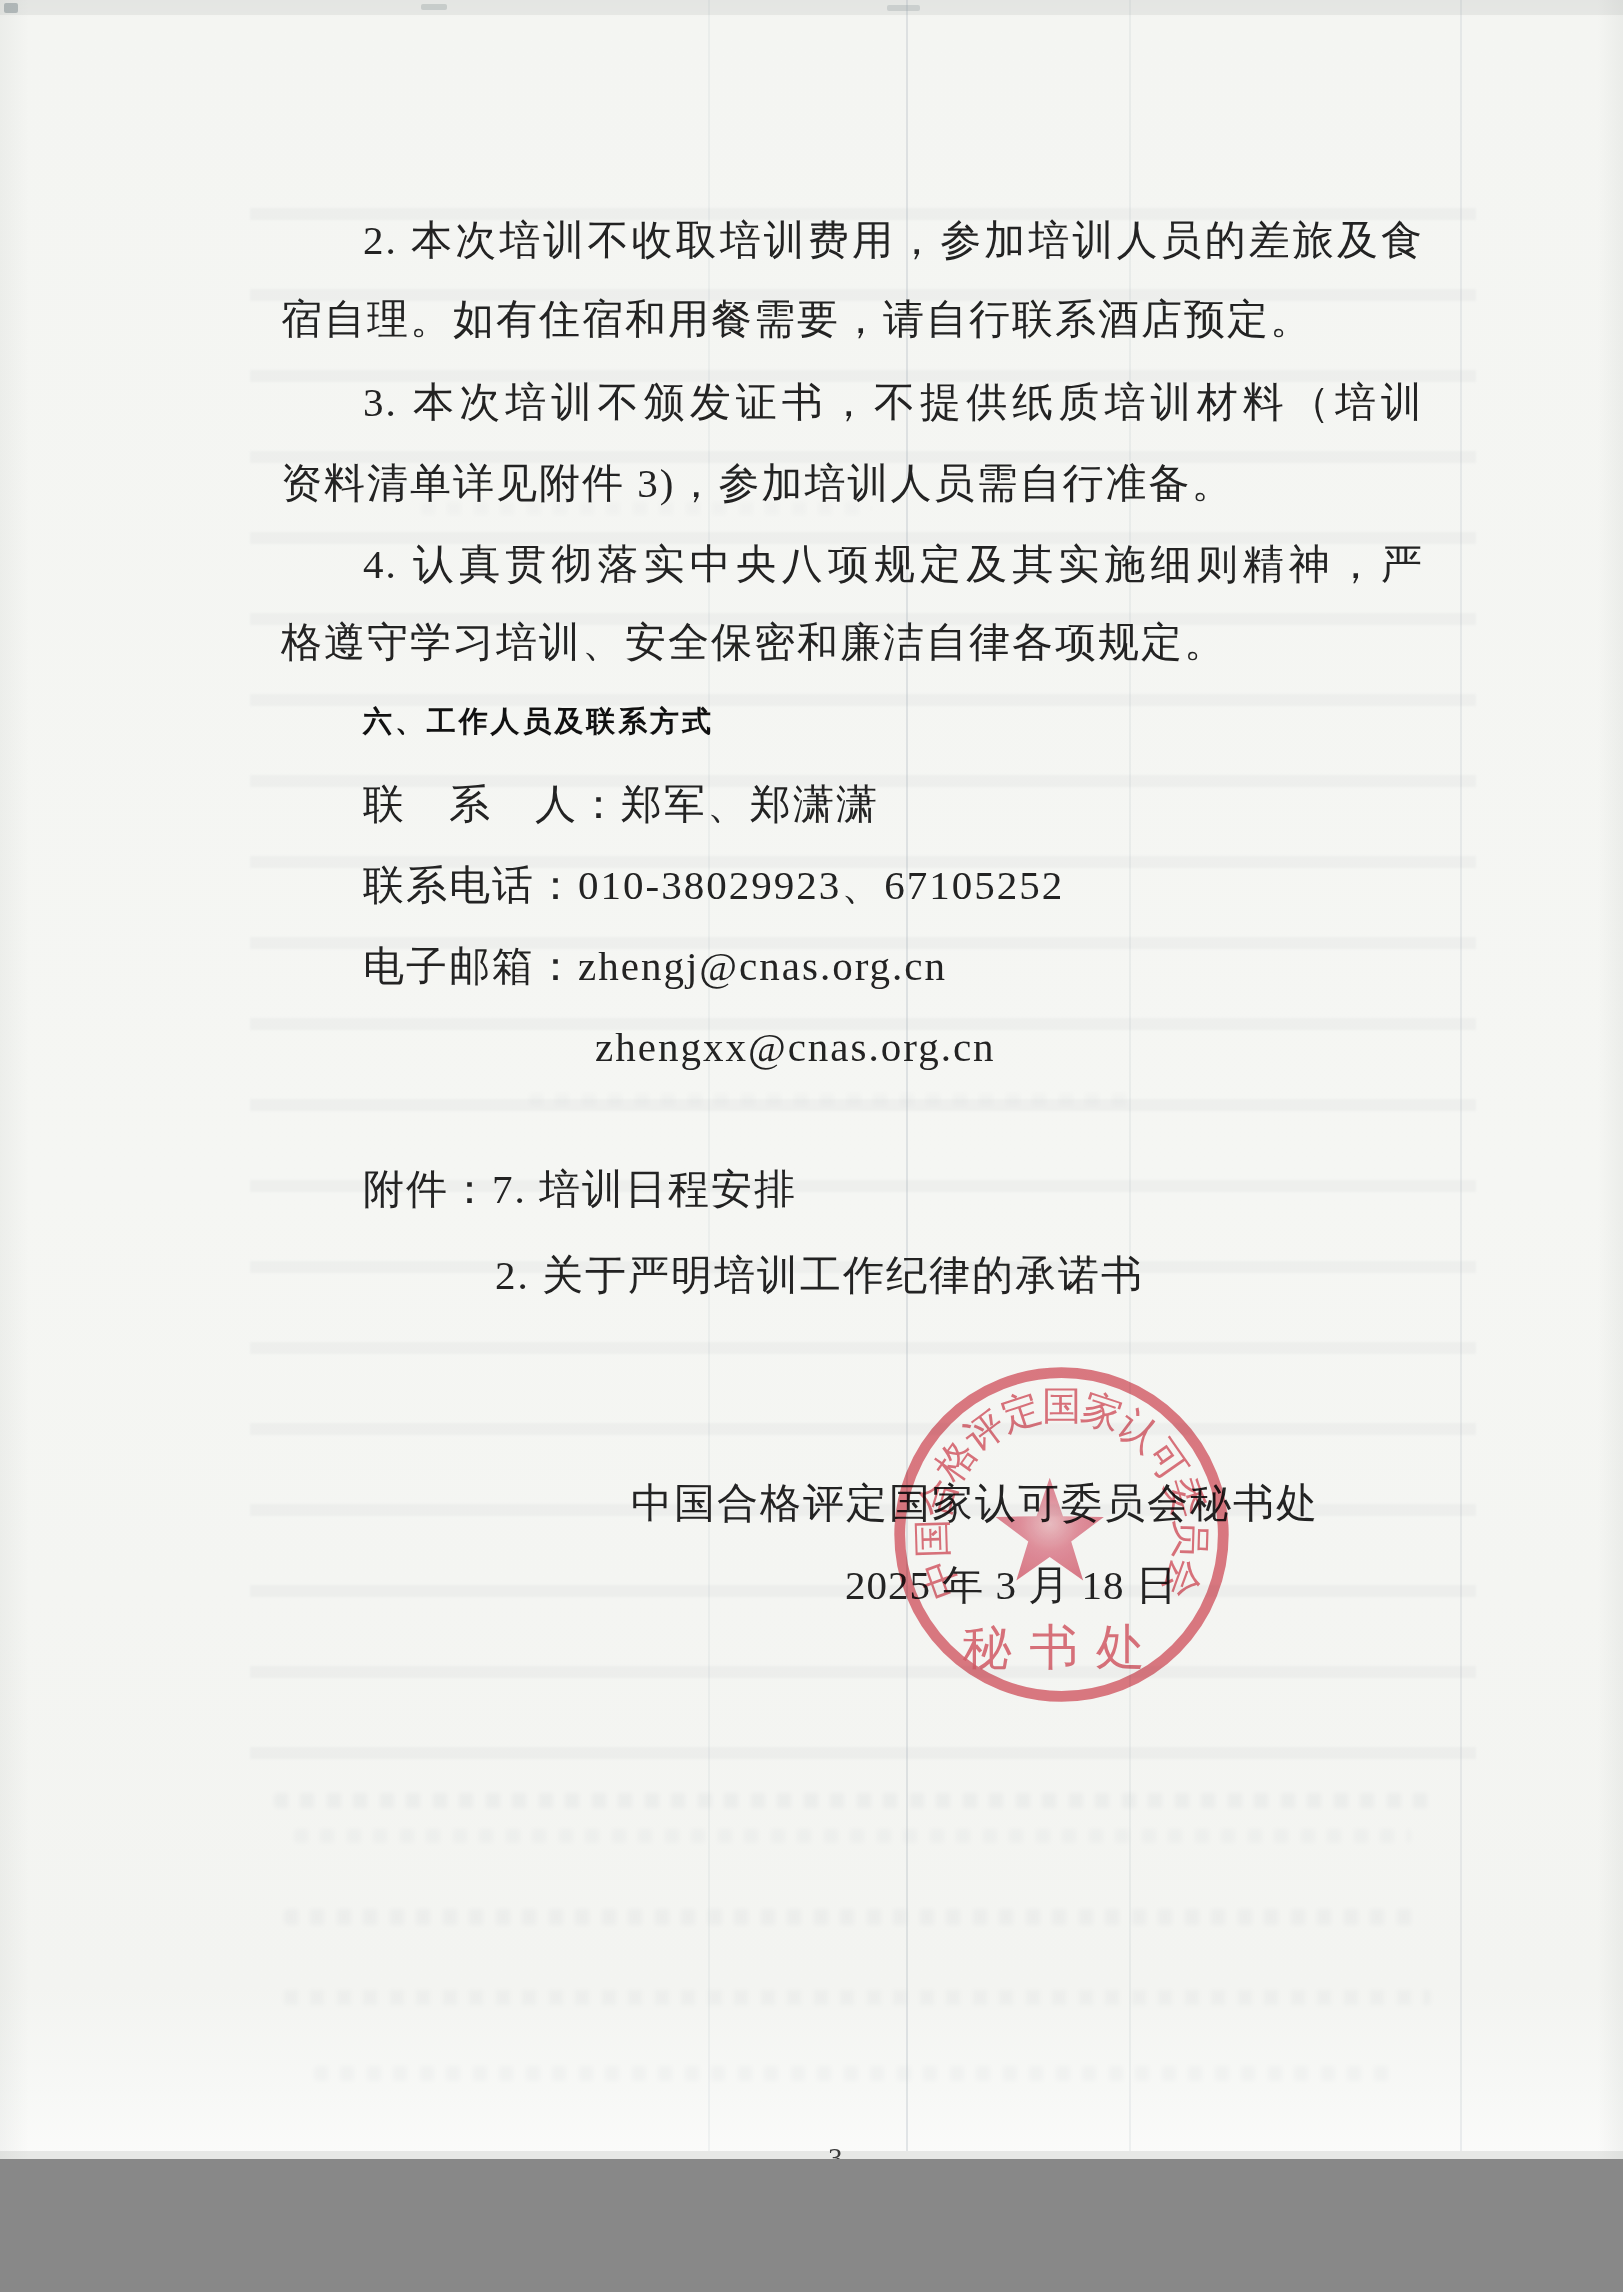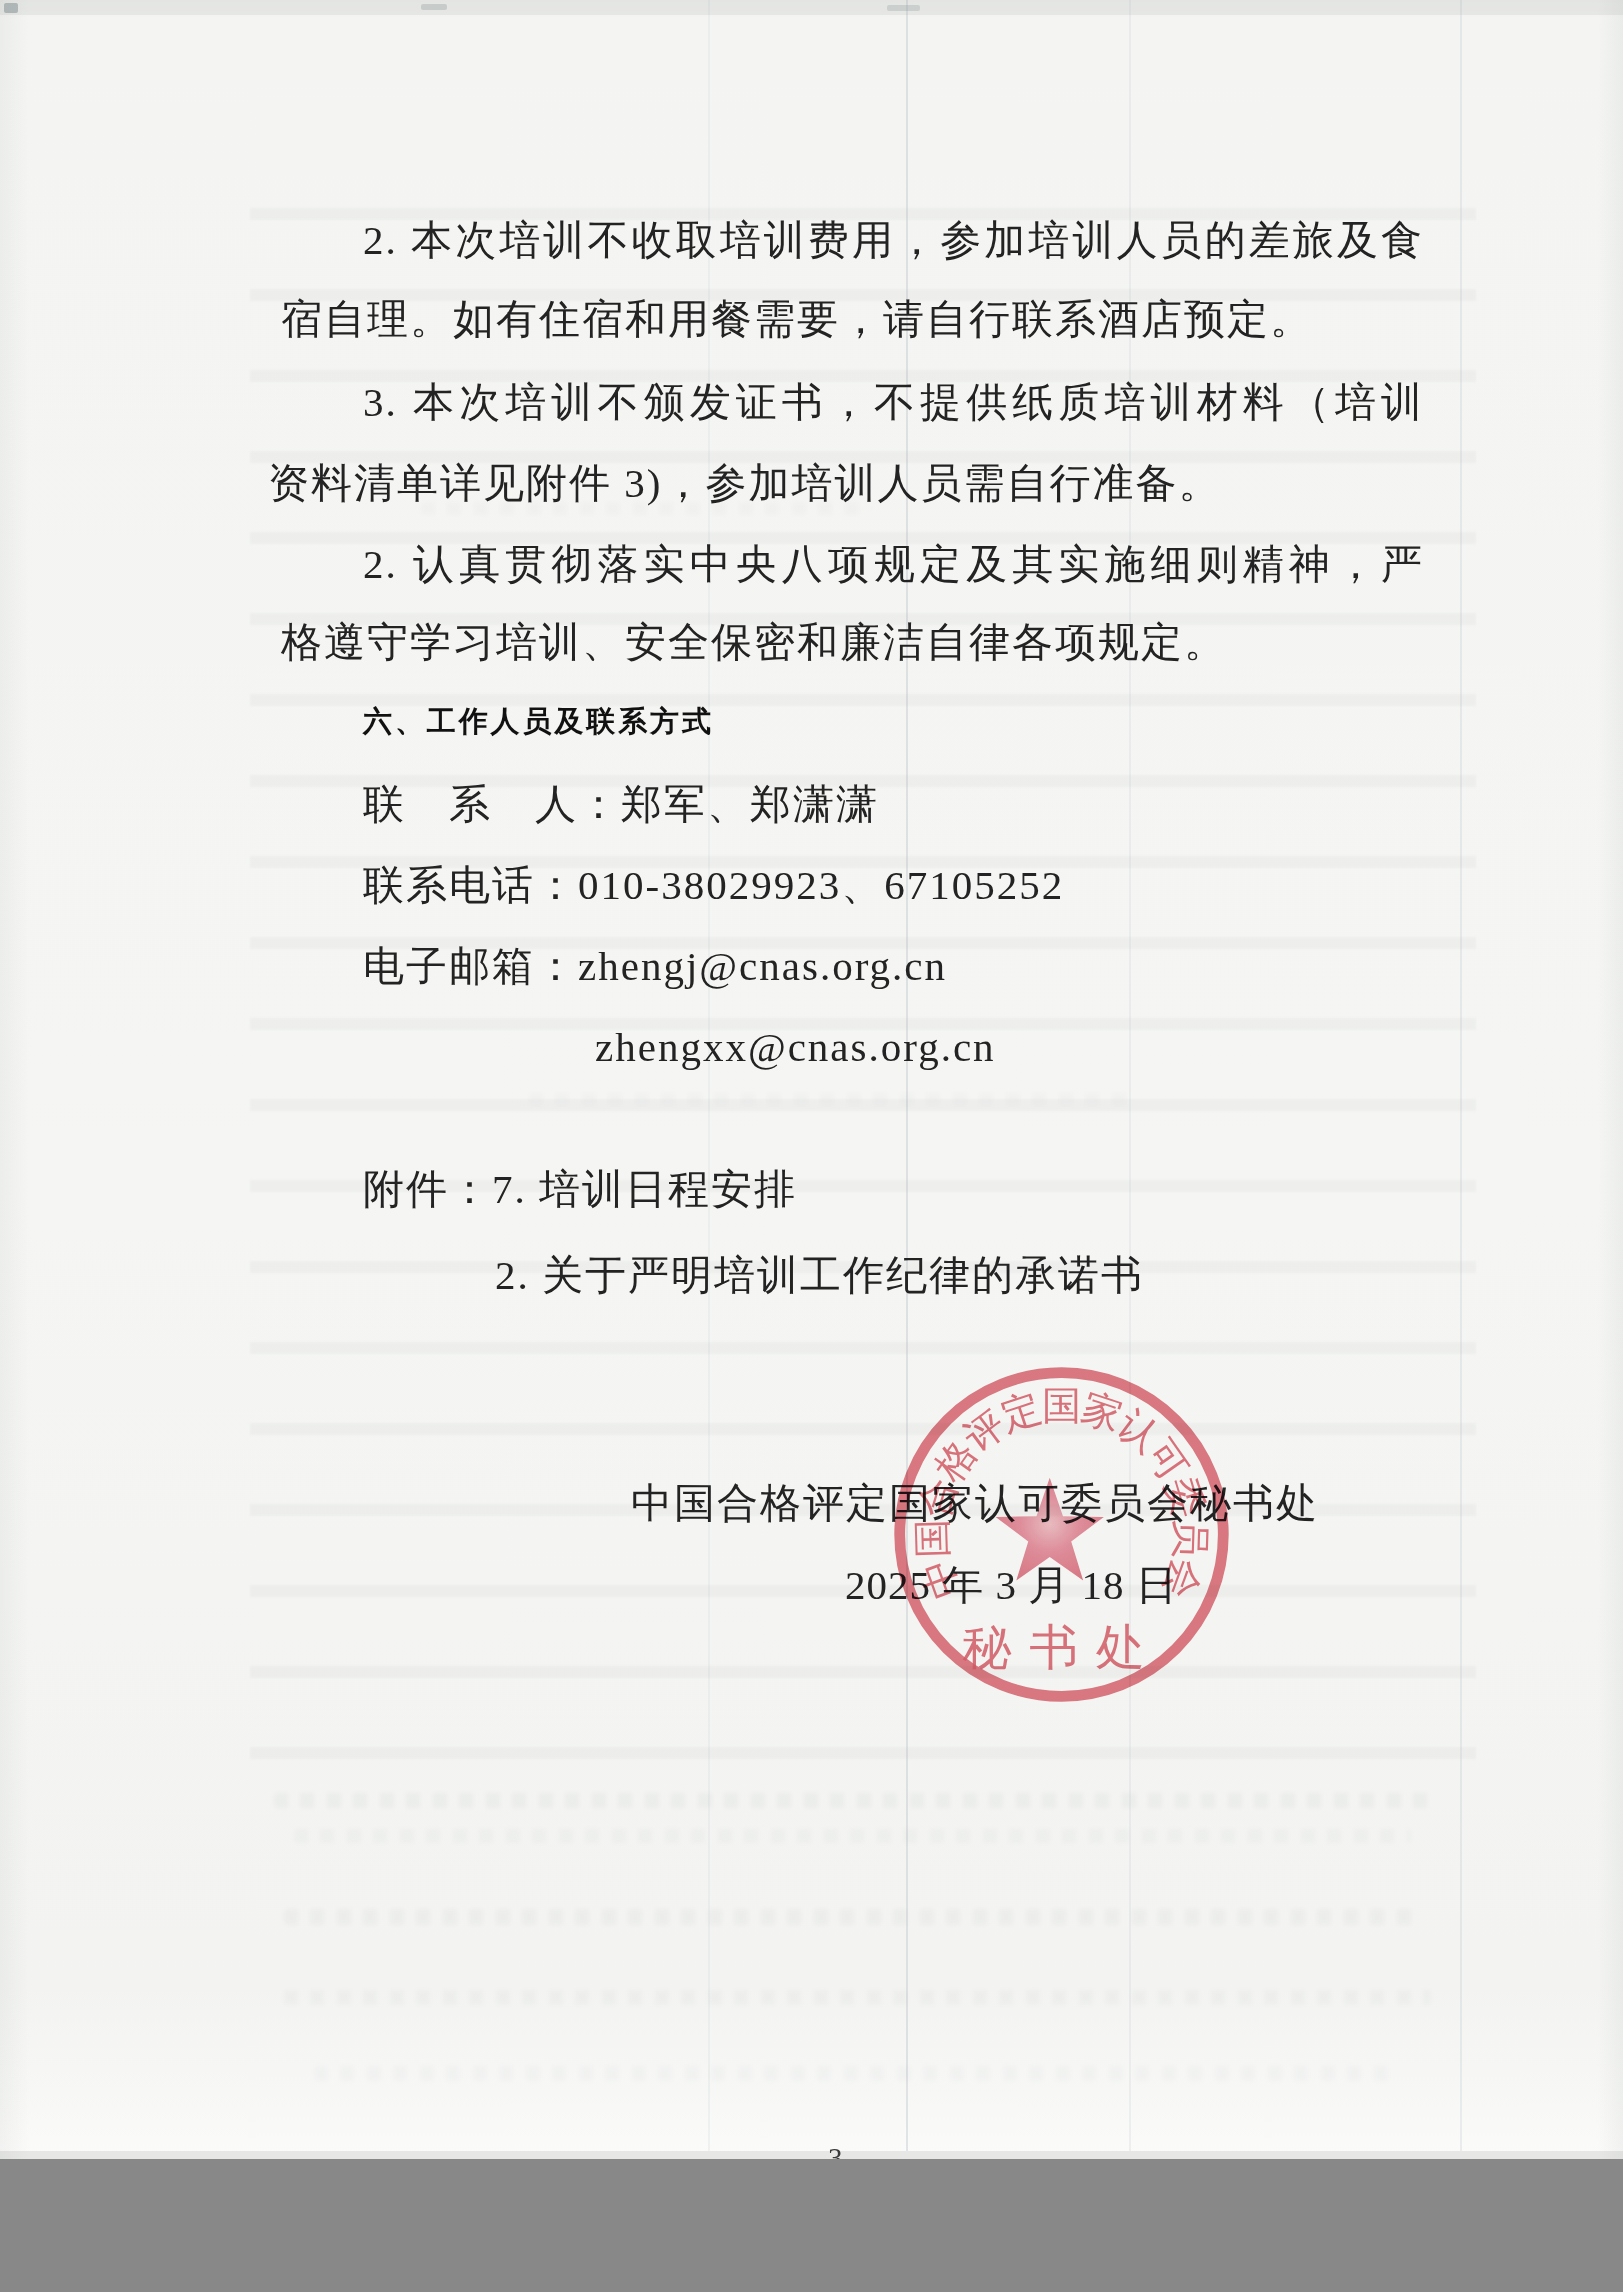--- a/index.html
+++ b/index.html
@@ -57,22 +57,22 @@
   <div class="smudge" style="left:284px;top:1990px;width:1147px;height:14.7px;opacity:.08;"></div>
   <div class="smudge" style="left:314px;top:2066px;width:1078px;height:14.7px;opacity:.07;"></div>
   <div class="smudge" style="left:421px;top:502px;width:451px;height:12.7px;opacity:.05;"></div>
   <div class="smudge" style="left:529px;top:1093px;width:608px;height:12.7px;opacity:.05;"></div>
   <div class="bottomline"></div>
   <div class="edge-shade"></div>
 
   <div class="line just" style="left:363px;top:219px;width:1061px;">2. 本次培训不收取培训费用，参加培训人员的差旅及食</div>
   <div class="line" style="left:281px;top:298px;">宿自理。如有住宿和用餐需要，请自行联系酒店预定。</div>
   <div class="line just" style="left:363px;top:381px;width:1061px;">3.  本次培训不颁发证书，不提供纸质培训材料（培训</div>
-  <div class="line" style="left:268px;top:462px;">资料清单详见附件 3)，参加培训人员需自行准备。</div>
-  <div class="line just" style="left:363px;top:543px;width:1061px;">2.  认真贯彻落实中央八项规定及其实施细则精神，严</div>
+  <div class="line" style="left:281px;top:462px;">资料清单详见附件 3)，参加培训人员需自行准备。</div>
+  <div class="line just" style="left:363px;top:543px;width:1061px;">4.  认真贯彻落实中央八项规定及其实施细则精神，严</div>
   <div class="line" style="left:281px;top:621px;">格遵守学习培训、安全保密和廉洁自律各项规定。</div>
 
   <div class="line heading" style="left:363px;top:700px;">六、工作人员及联系方式</div>
 
   <div class="line" style="left:363px;top:783px;">联　系　人：郑军、郑潇潇</div>
   <div class="line" style="left:363px;top:864px;">联系电话：010-38029923、67105252</div>
   <div class="line" style="left:363px;top:945px;">电子邮箱：zhengj@cnas.org.cn</div>
   <div class="line" style="left:595px;top:1026px;">zhengxx@cnas.org.cn</div>
 
   <div class="line" style="left:363px;top:1168px;">附件：7. 培训日程安排</div>

